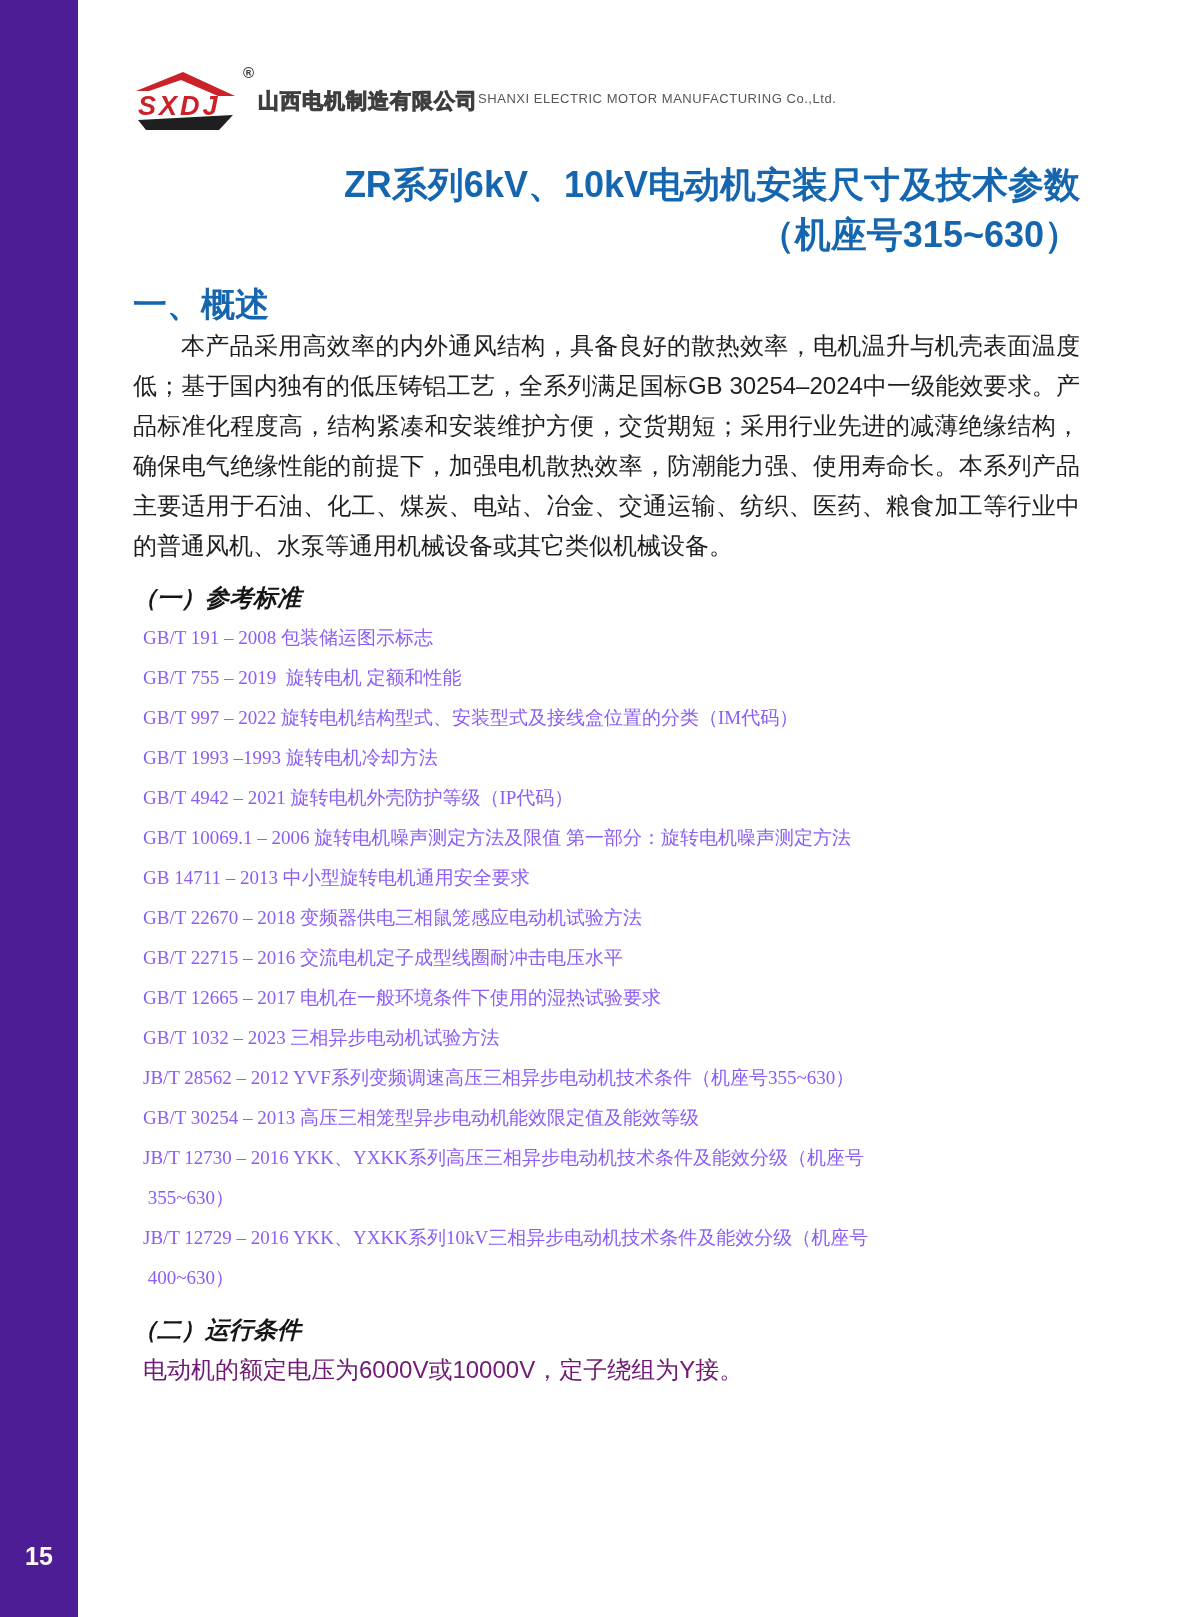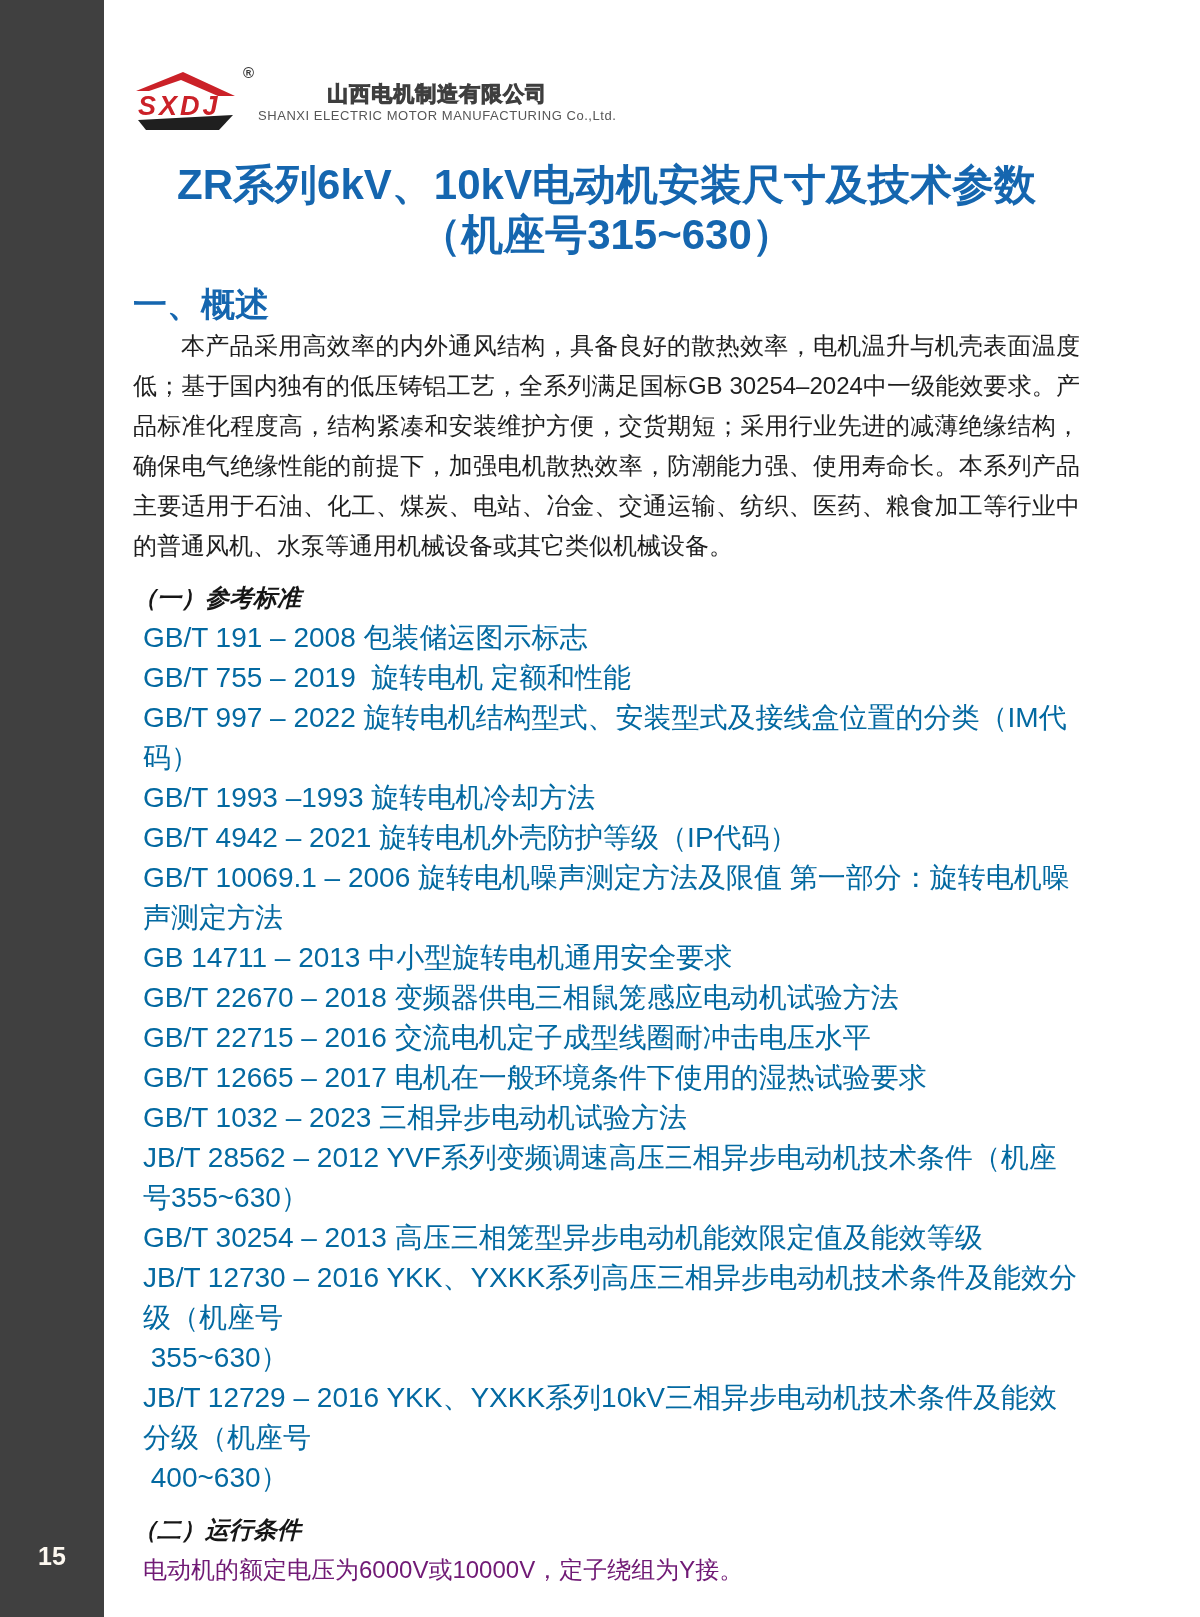--- a/index.html
+++ b/index.html
@@ -6,22 +6,22 @@
   body {
     width: 1200px; height: 1617px;
     background: #ffffff;
     font-family: "Liberation Sans", "DejaVu Sans", sans-serif;
     color: #1e1e1e;
     position: relative;
     overflow: hidden;
   }
   .sidebar {
     position: absolute; left: 0; top: 0;
-    width: 104px; height: 1617px;
-    background: #404040;
+    width: 78px; height: 1617px;
+    background: #4c1d95;
   }
   .page-number {
     position: absolute; bottom: 46px; left: 0;
     width: 100%; text-align: center;
     color: #fdf8f0; font-weight: bold; font-size: 25px;
   }
   .content {
     position: absolute; left: 133px; top: 0;
     width: 947px;
   }
@@ -29,56 +29,57 @@
   .logo-row {
     margin-top: 70px;
     display: flex; align-items: center; gap: 20px;
     height: 62px;
   }
   .logo-mark-wrap { position: relative; width: 105px; height: 62px; flex: 0 0 auto; }
   .reg-symbol {
     position: absolute; right: -16px; top: -6px;
     font-size: 15px; color: #3a3a3a; font-weight: bold;
   }
-  .logo-text { display: flex; flex-direction: column; justify-content: center; text-align: center; }
+  .logo-text { display: flex; flex-direction: row; justify-content: center; text-align: center; }
   .company-cn {
     font-size: 21px; font-weight: 600; letter-spacing: 1px;
     color: #7a7a7a; -webkit-text-stroke: 1px #3e3e3e;
     line-height: 24px;
   }
   .company-en {
     font-size: 13px; color: #565656; letter-spacing: 0.55px;
     margin-top: 4px; line-height: 11px;
   }
   
   .doc-title {
-    color: #1566af; font-size: 42px; font-weight: bold;
-    text-align: center; line-height: 50px;
+    color: #1566af; font-size: 36px; font-weight: bold;
+    text-align: right; line-height: 50px;
     margin: 28px 0 0 0;
   }
   
   .overview-heading {
     color: #1566af; font-size: 34px; font-weight: bold;
     line-height: 44px; margin: 22px 0 0 0;
   }
   .para {
     font-size: 24px; line-height: 40px;
     text-align: justify; text-indent: 2em;
     margin: 0; color: #1e1e1e;
   }
   .para-first { margin-top: 24px; }
   .sub-heading {
     font-size: 24px; font-weight: bold; line-height: 40px;
     margin: 12px 0 0 0; color: #161616; font-style: italic;
   }
   .std-list { margin: 0; }
   .std-item {
-    font-size: 28px; line-height: 40px;
+    font-size: 19px; line-height: 40px;
     padding-left: 10px; white-space: pre-wrap;
-    color: #0369a1;
+    color: #8b5cf6;
+    font-family: Liberation Serif, serif;
   }
   .run-text {
     font-size: 24px; line-height: 40px;
     padding-left: 10px; margin: 0; color: #701a75;
   }
 </style>
 </head>
 <body>
 
 <div class="sidebar">

